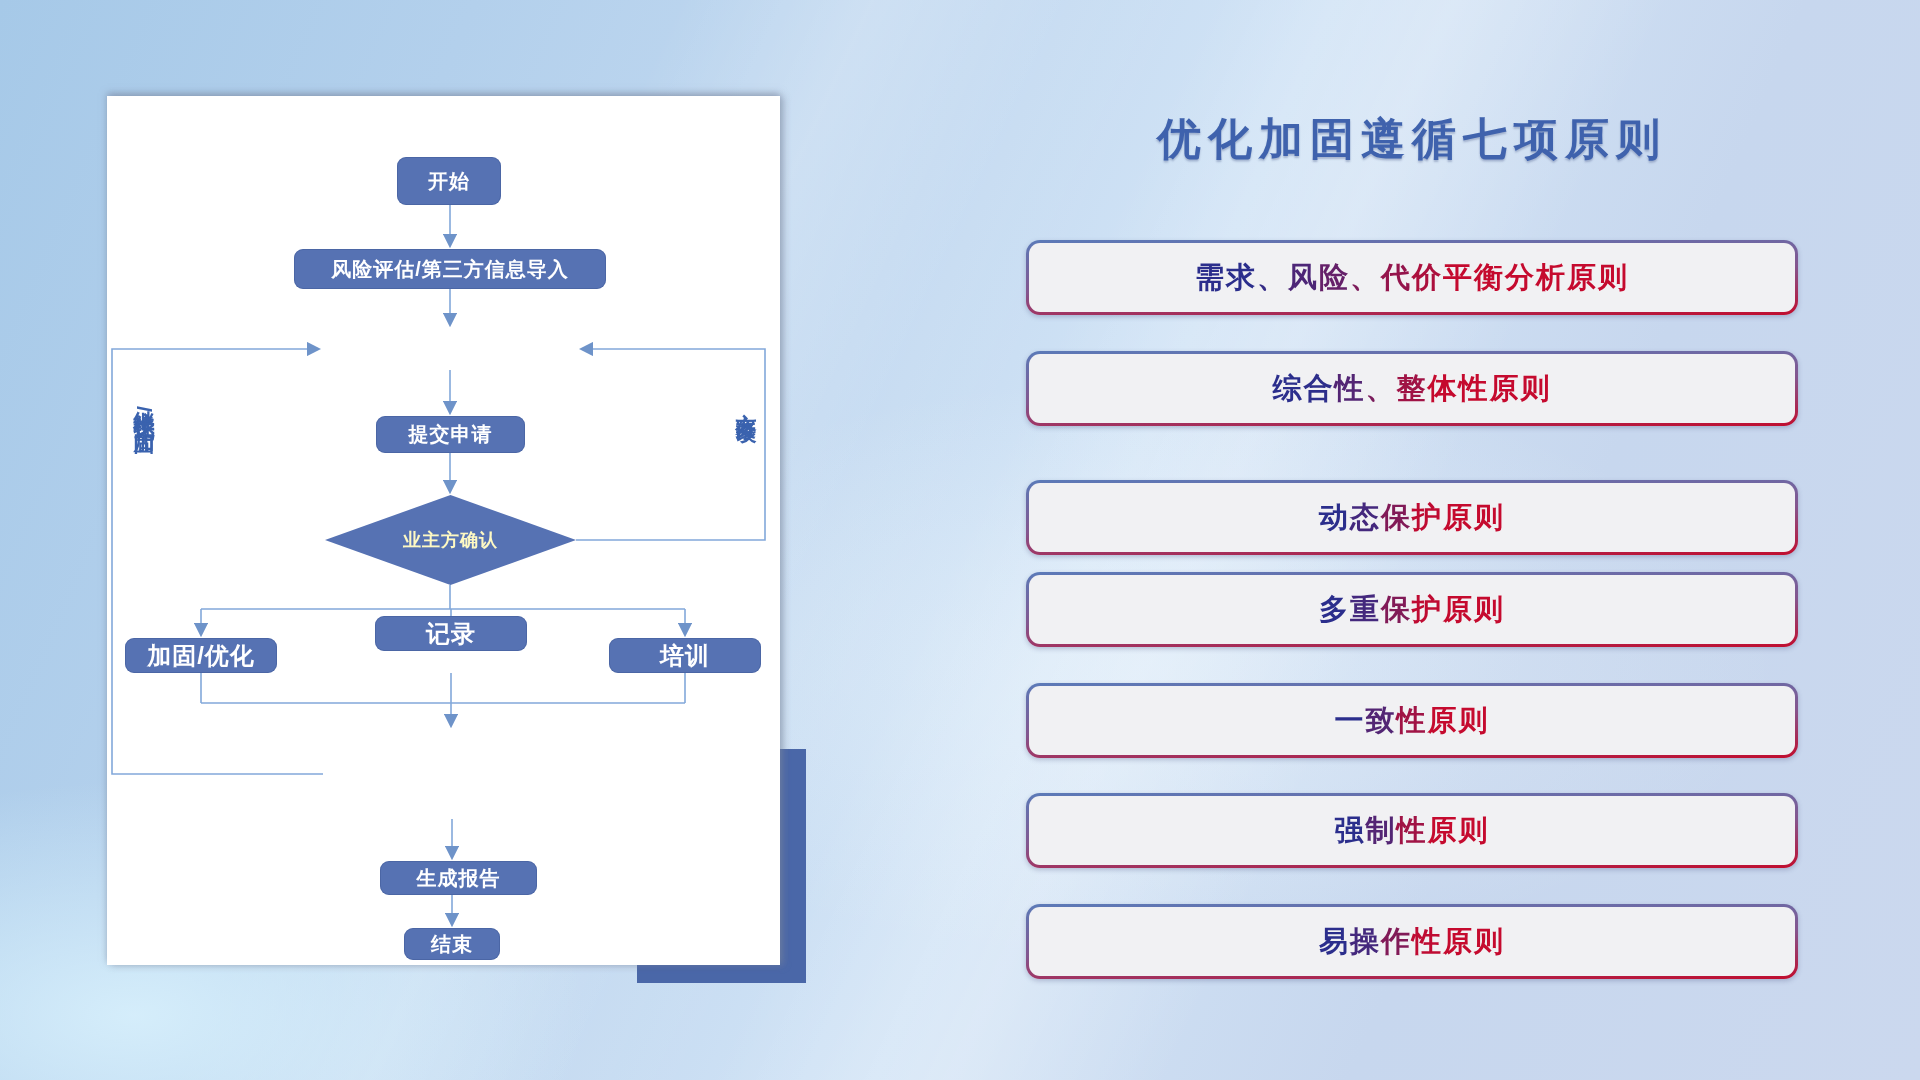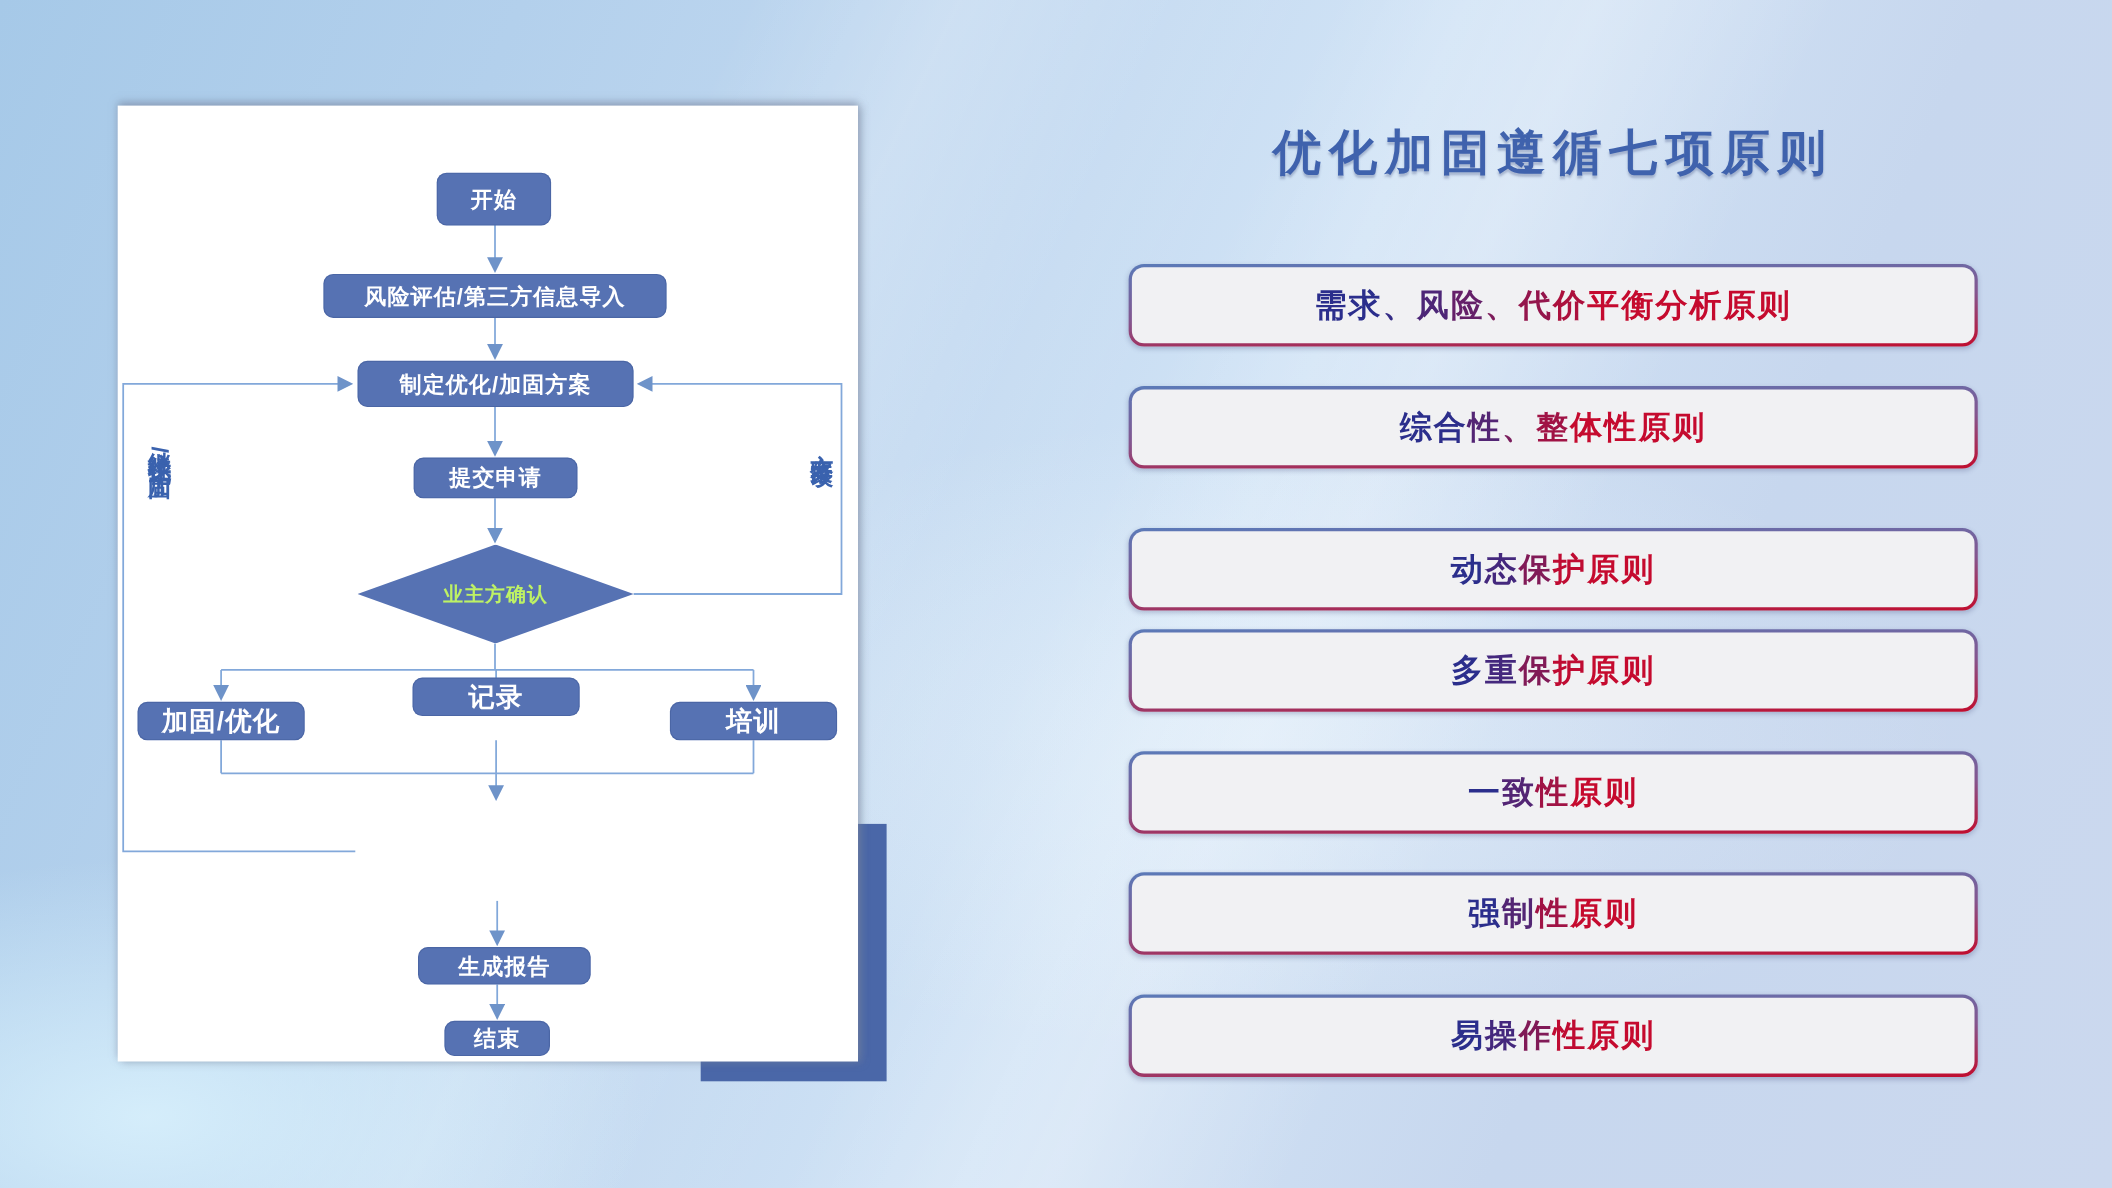--- a/index.html
+++ b/index.html
@@ -30,21 +30,21 @@
   .connectors { position:absolute; left:0; top:0; width:673px; height:869px; }
   .node {
     position:absolute; display:flex; align-items:center; justify-content:center;
     background:#5672b3; color:#ffffff; font-weight:bold; font-size:20px;
     border-radius:9px; letter-spacing:1px;
     box-shadow: inset 0 0 0 1px rgba(55,80,140,.35);
   }
   .node.small { font-size:24px; }
   .diamond {
     position:absolute; display:flex; align-items:center; justify-content:center;
-    background:#5672b3; color:#bef264; font-weight:bold; font-size:18px; letter-spacing:1px;
+    background:#5672b3; color:#fef9c3; font-weight:bold; font-size:18px; letter-spacing:1px;
     clip-path: polygon(50% 0, 100% 50%, 50% 100%, 0 50%);
     border-radius:0;
   }
   .vlabel {
     position:absolute; writing-mode:vertical-rl; color:#3a62ae; font-weight:bold;
     font-size:21px; letter-spacing:3px; line-height:1;
   }
 
   
   .panel-title {
@@ -97,21 +97,20 @@
       <path d="M216 678 H5 V253 H211" marker-end="url(#arr)"></path>
 
       <path d="M469 444 H658 V253 H475" marker-end="url(#arr)"></path>
     </g>
   </svg>
 
   <div class="node" style="left:290px;top:61px;width:104px;height:48px">开始</div>
 
   <div class="node" style="left:187px;top:153px;width:312px;height:40px">风险评估/第三方信息导入</div>
 
-  <div class="node" style="left:218px;top:232px;width:251px;height:42px">制定优化/加固方案</div>
 
   <div class="node" style="left:269px;top:320px;width:149px;height:37px">提交申请</div>
 
   <div class="diamond" style="left:218px;top:399px;width:251px;height:90px">业主方确认</div>
 
   <div class="node small" style="left:18px;top:542px;width:152px;height:35px">加固/优化</div>
 
   <div class="node small" style="left:268px;top:520px;width:152px;height:35px">记录</div>
 
   <div class="node small" style="left:502px;top:542px;width:152px;height:35px">培训</div>

